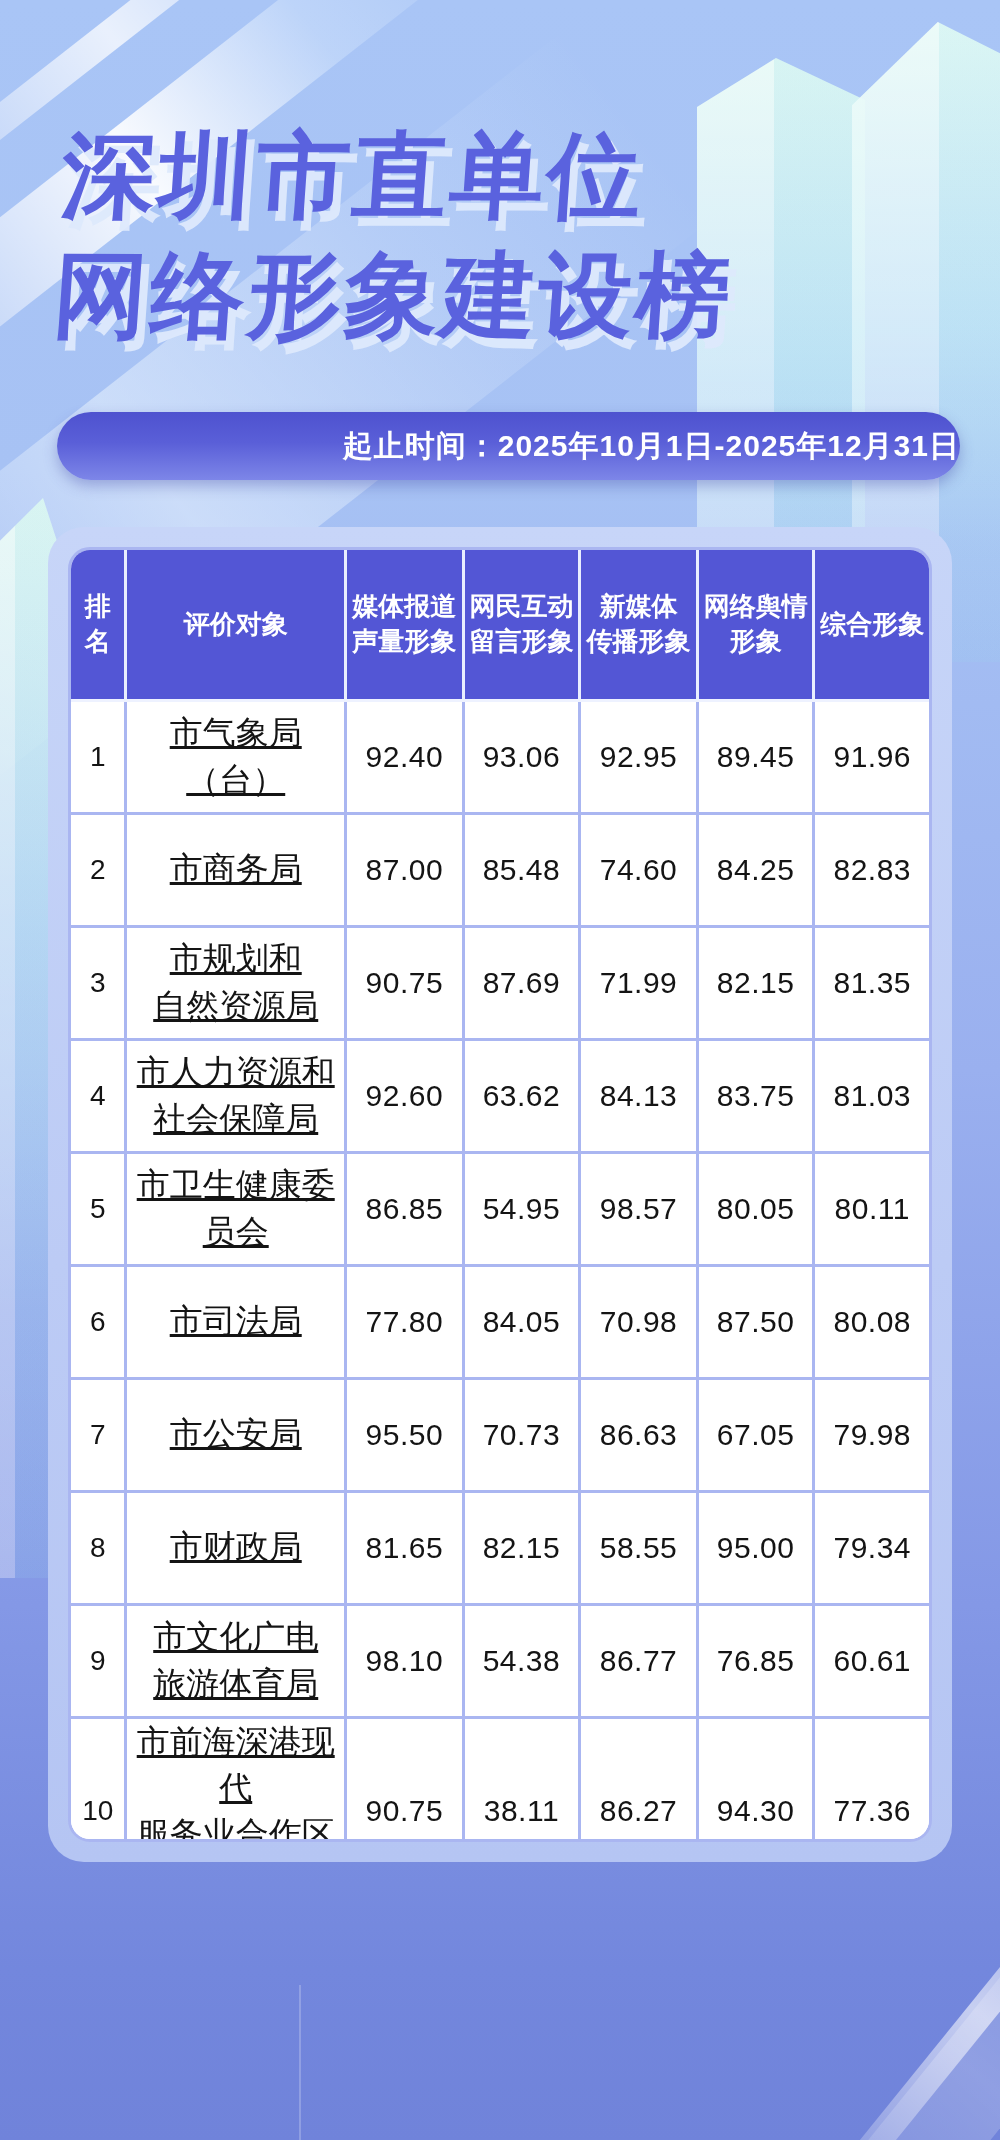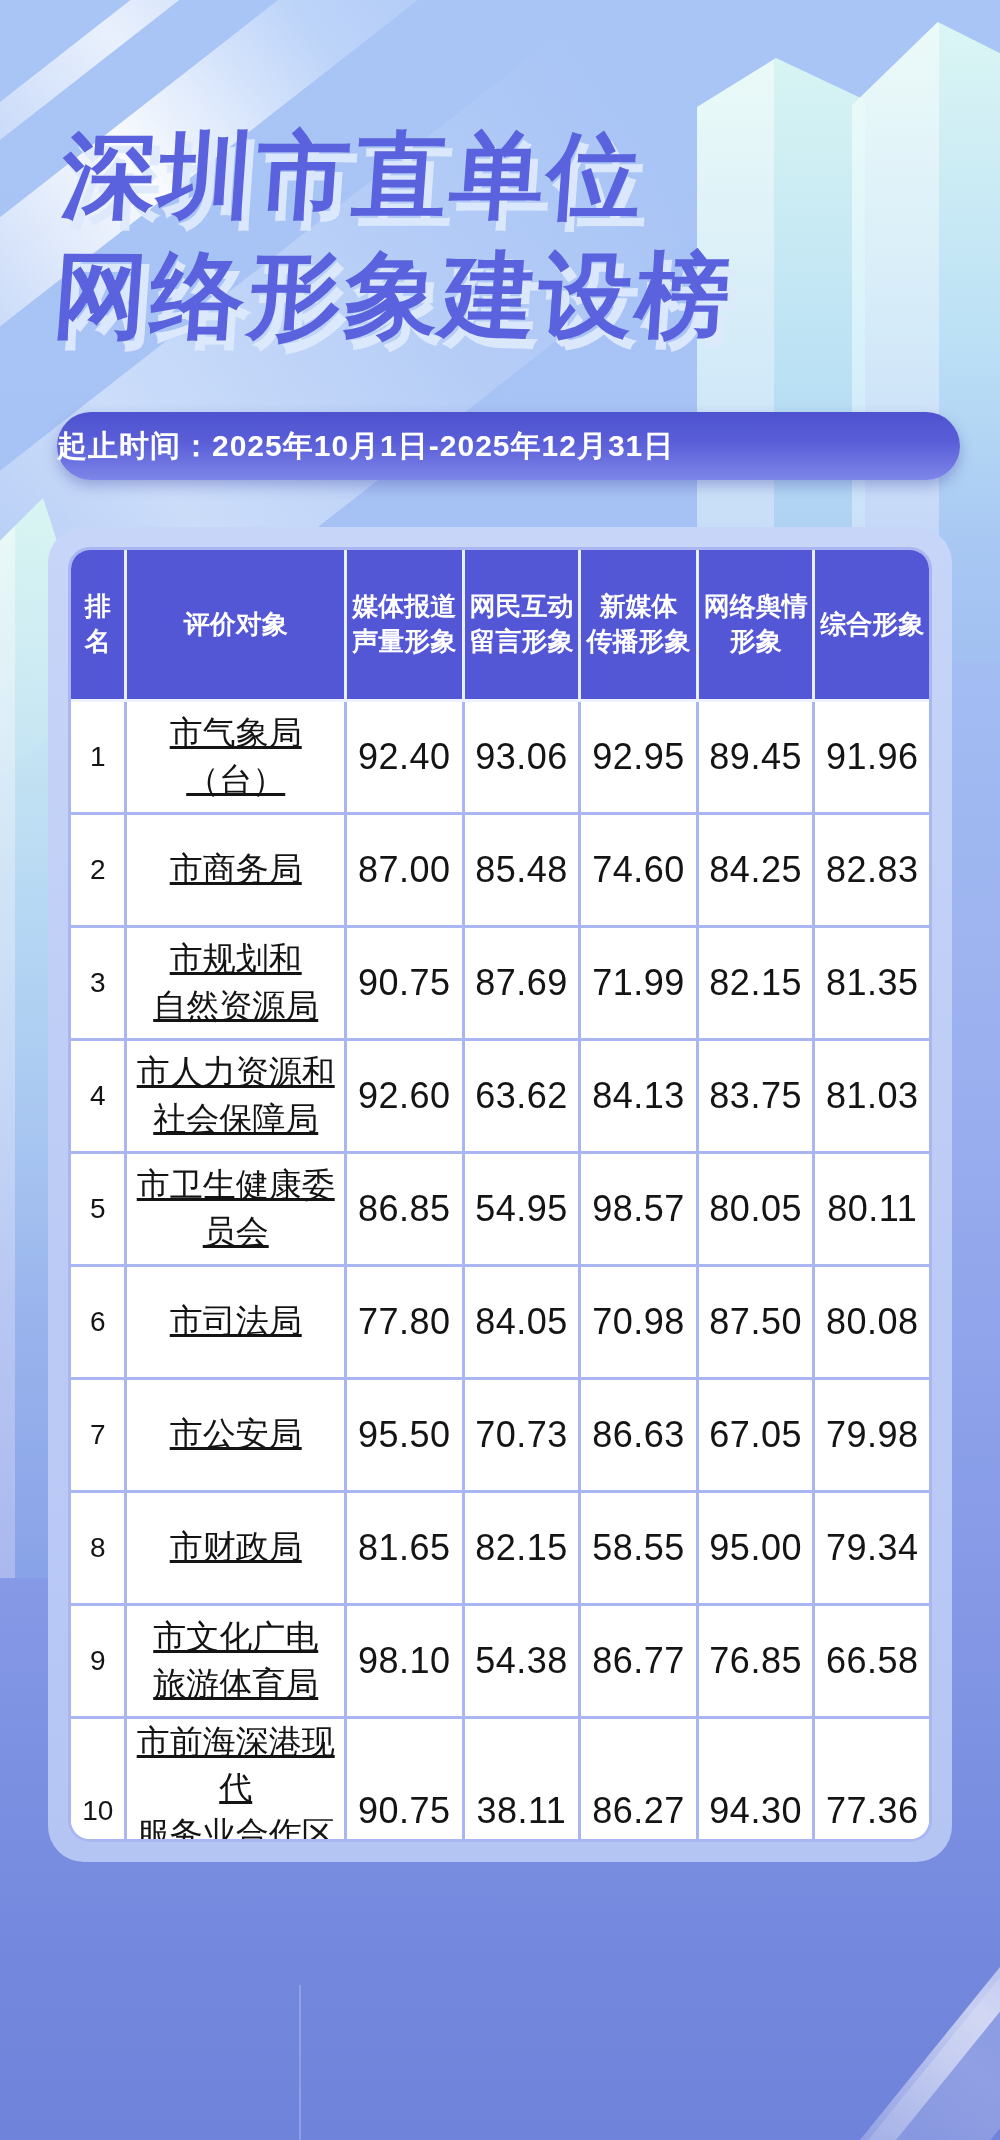--- a/index.html
+++ b/index.html
@@ -41,21 +41,21 @@
     color:#5a62de; font-weight:bold; font-size:94px; line-height:1.28; letter-spacing:3px;
     text-shadow:8px 10px 0 rgba(221,233,252,.95);
   }
 
   
   .date-pill {
     position:absolute; left:57px; right:40px; top:412px; height:68px; z-index:2;
     border-radius:34px;
     background:linear-gradient(180deg,#4e52cf 0%,#5a5fd8 45%,#7d86e8 100%);
     box-shadow:0 6px 14px rgba(70,80,170,.38);
-    display:flex; align-items:center; justify-content:flex-start;
+    display:flex; align-items:center; justify-content:flex-end;
     color:#ffffff; font-size:30px; font-weight:bold; letter-spacing:1px;
   }
 
   
   .panel {
     position:absolute; left:48px; top:527px; width:904px; height:1335px; z-index:1;
     border-radius:36px;
     background:linear-gradient(180deg,#c7d5f8 0%,#bccbf5 55%,#b5c5f3 100%);
   }
   .table-wrap {
@@ -72,21 +72,21 @@
   }
   table.rank th:first-child { border-left:0; }
   table.rank td {
     background:#ffffff; color:#141414; text-align:center; vertical-align:middle;
     border-left:3px solid #aab6f1; border-top:3px solid #aab6f1; padding:0 2px;
   }
   table.rank td:first-child { border-left:0; }
   table.rank tbody tr:first-child td { border-top:0; }
   td.c-rank { font-size:28px; }
   td.c-name { font-size:33px; line-height:1.4; white-space:pre-line;text-decoration:underline; }
-  td.c-score { font-size:36px; letter-spacing:0.5px; }
+  td.c-score { font-size:30px; letter-spacing:0.5px; }
 
   
   .footer {
     position:absolute; right:46px; top:1932px; z-index:2; text-align:right;
     color:#ffffff; font-size:28px; line-height:1.9; letter-spacing:1px;
   }
 </style>
 </head>
 <body>
 
@@ -214,21 +214,21 @@
             <td class="c-score">79.34</td>
           </tr>
           <tr>
             <td class="c-rank">9</td>
             <td class="c-name">市文化广电
 旅游体育局</td>
             <td class="c-score">98.10</td>
             <td class="c-score">54.38</td>
             <td class="c-score">86.77</td>
             <td class="c-score">76.85</td>
-            <td class="c-score">66.58</td>
+            <td class="c-score">60.61</td>
           </tr>
           <tr>
             <td class="c-rank">10</td>
             <td class="c-name">市前海深港现代
 服务业合作区管理局</td>
             <td class="c-score">90.75</td>
             <td class="c-score">38.11</td>
             <td class="c-score">86.27</td>
             <td class="c-score">94.30</td>
             <td class="c-score">77.36</td>

